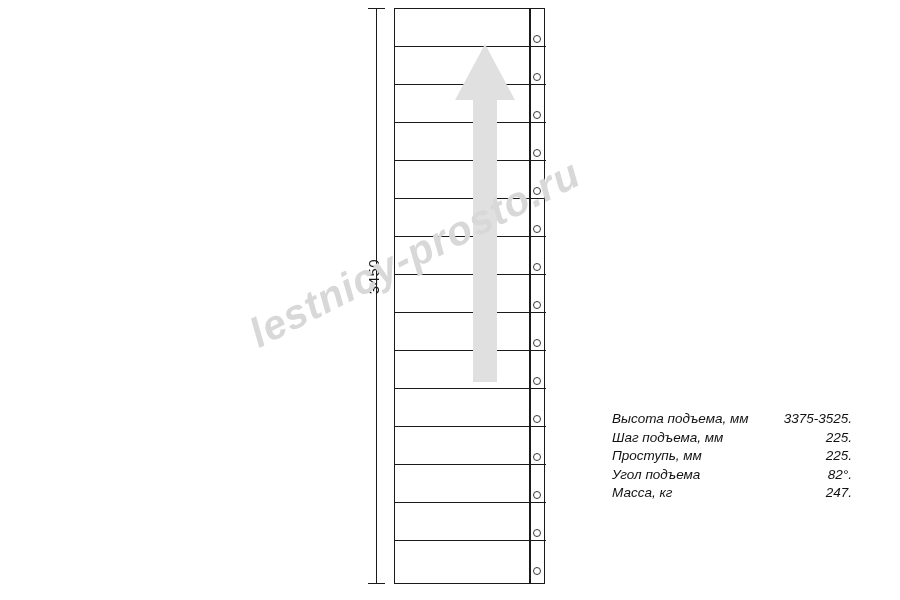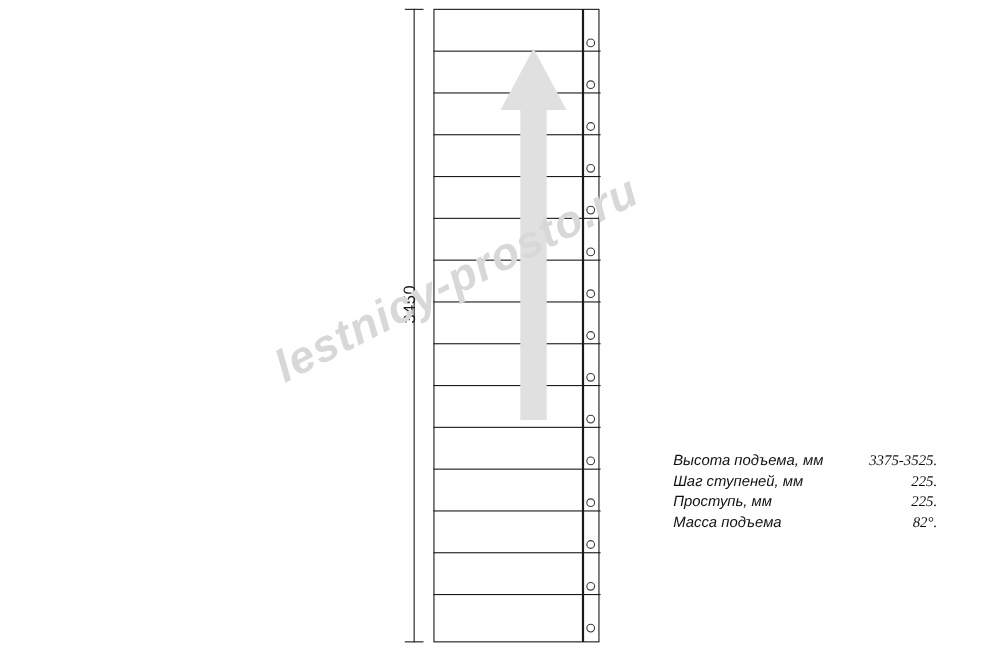--- a/index.html
+++ b/index.html
@@ -134,21 +134,21 @@
     color: #111111;
     line-height: 18.5px;
   }
   .spec-row {
     display: flex;
     justify-content: space-between;
     align-items: baseline;
     white-space: nowrap;
   }
   .spec-label { text-align: left; }
-  .spec-value { text-align: center; font-family: Liberation Serif, serif; }
+  .spec-value { text-align: center; }
 </style>
 </head>
 <body>
 
 <div id="stage">
 
   <div class="dim-line"></div>
   <div class="dim-tick top"></div>
   <div class="dim-tick bottom"></div>
   <div class="dim-label">3450</div>
@@ -196,26 +196,30 @@
   </div>
 
   <div class="watermark">lestnicy-prosto.ru</div>
 
   <div class="spec">
     <div class="spec-row">
       <span class="spec-label">Высота подъема, мм</span>
       <span class="spec-value">3375-3525.</span>
     </div>
     <div class="spec-row">
-      <span class="spec-label">Шаг ступеней, мм</span>
+      <span class="spec-label">Шаг подъема, мм</span>
       <span class="spec-value">225.</span>
     </div>
     <div class="spec-row">
       <span class="spec-label">Проступь, мм</span>
       <span class="spec-value">225.</span>
     </div>
     <div class="spec-row">
-      <span class="spec-label">Масса подъема</span>
+      <span class="spec-label">Угол подъема</span>
       <span class="spec-value">82°.</span>
     </div>
+    <div class="spec-row">
+      <span class="spec-label">Масса, кг</span>
+      <span class="spec-value">247.</span>
+    </div>
   </div>
 
 </div>
 
 </body></html>

